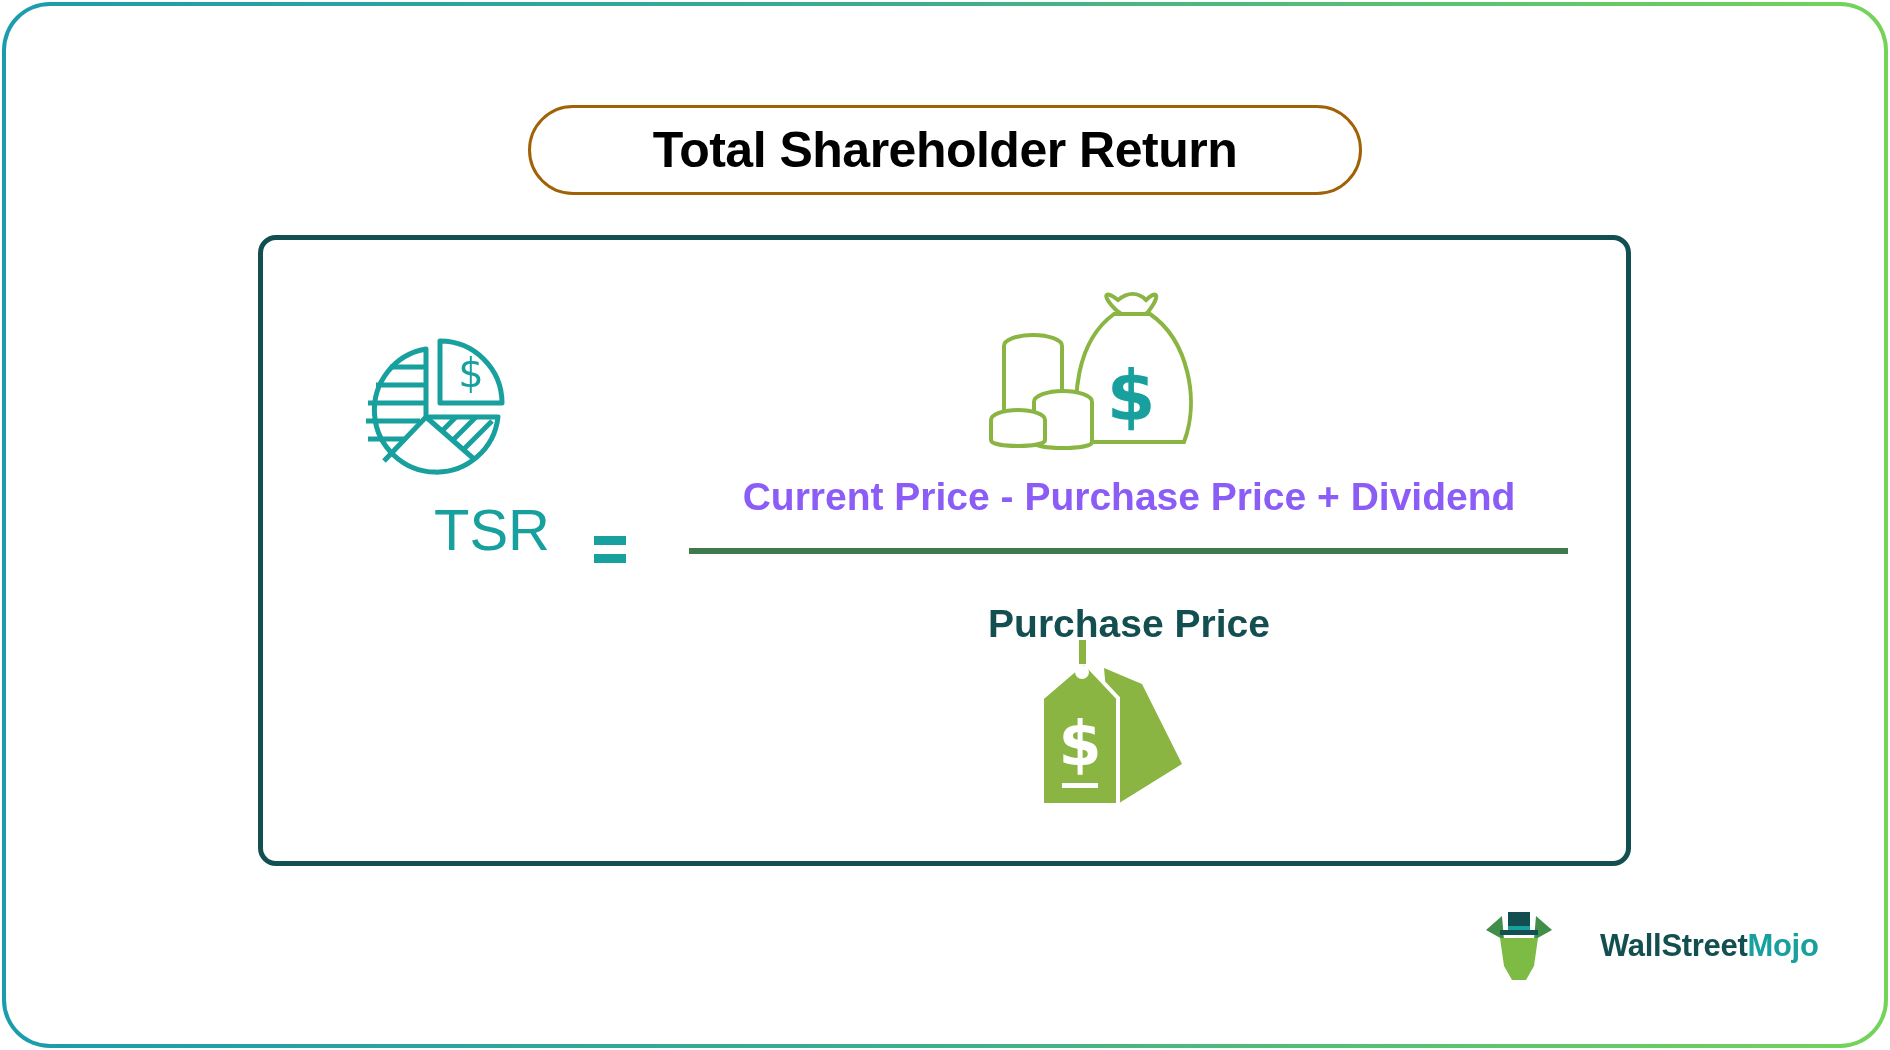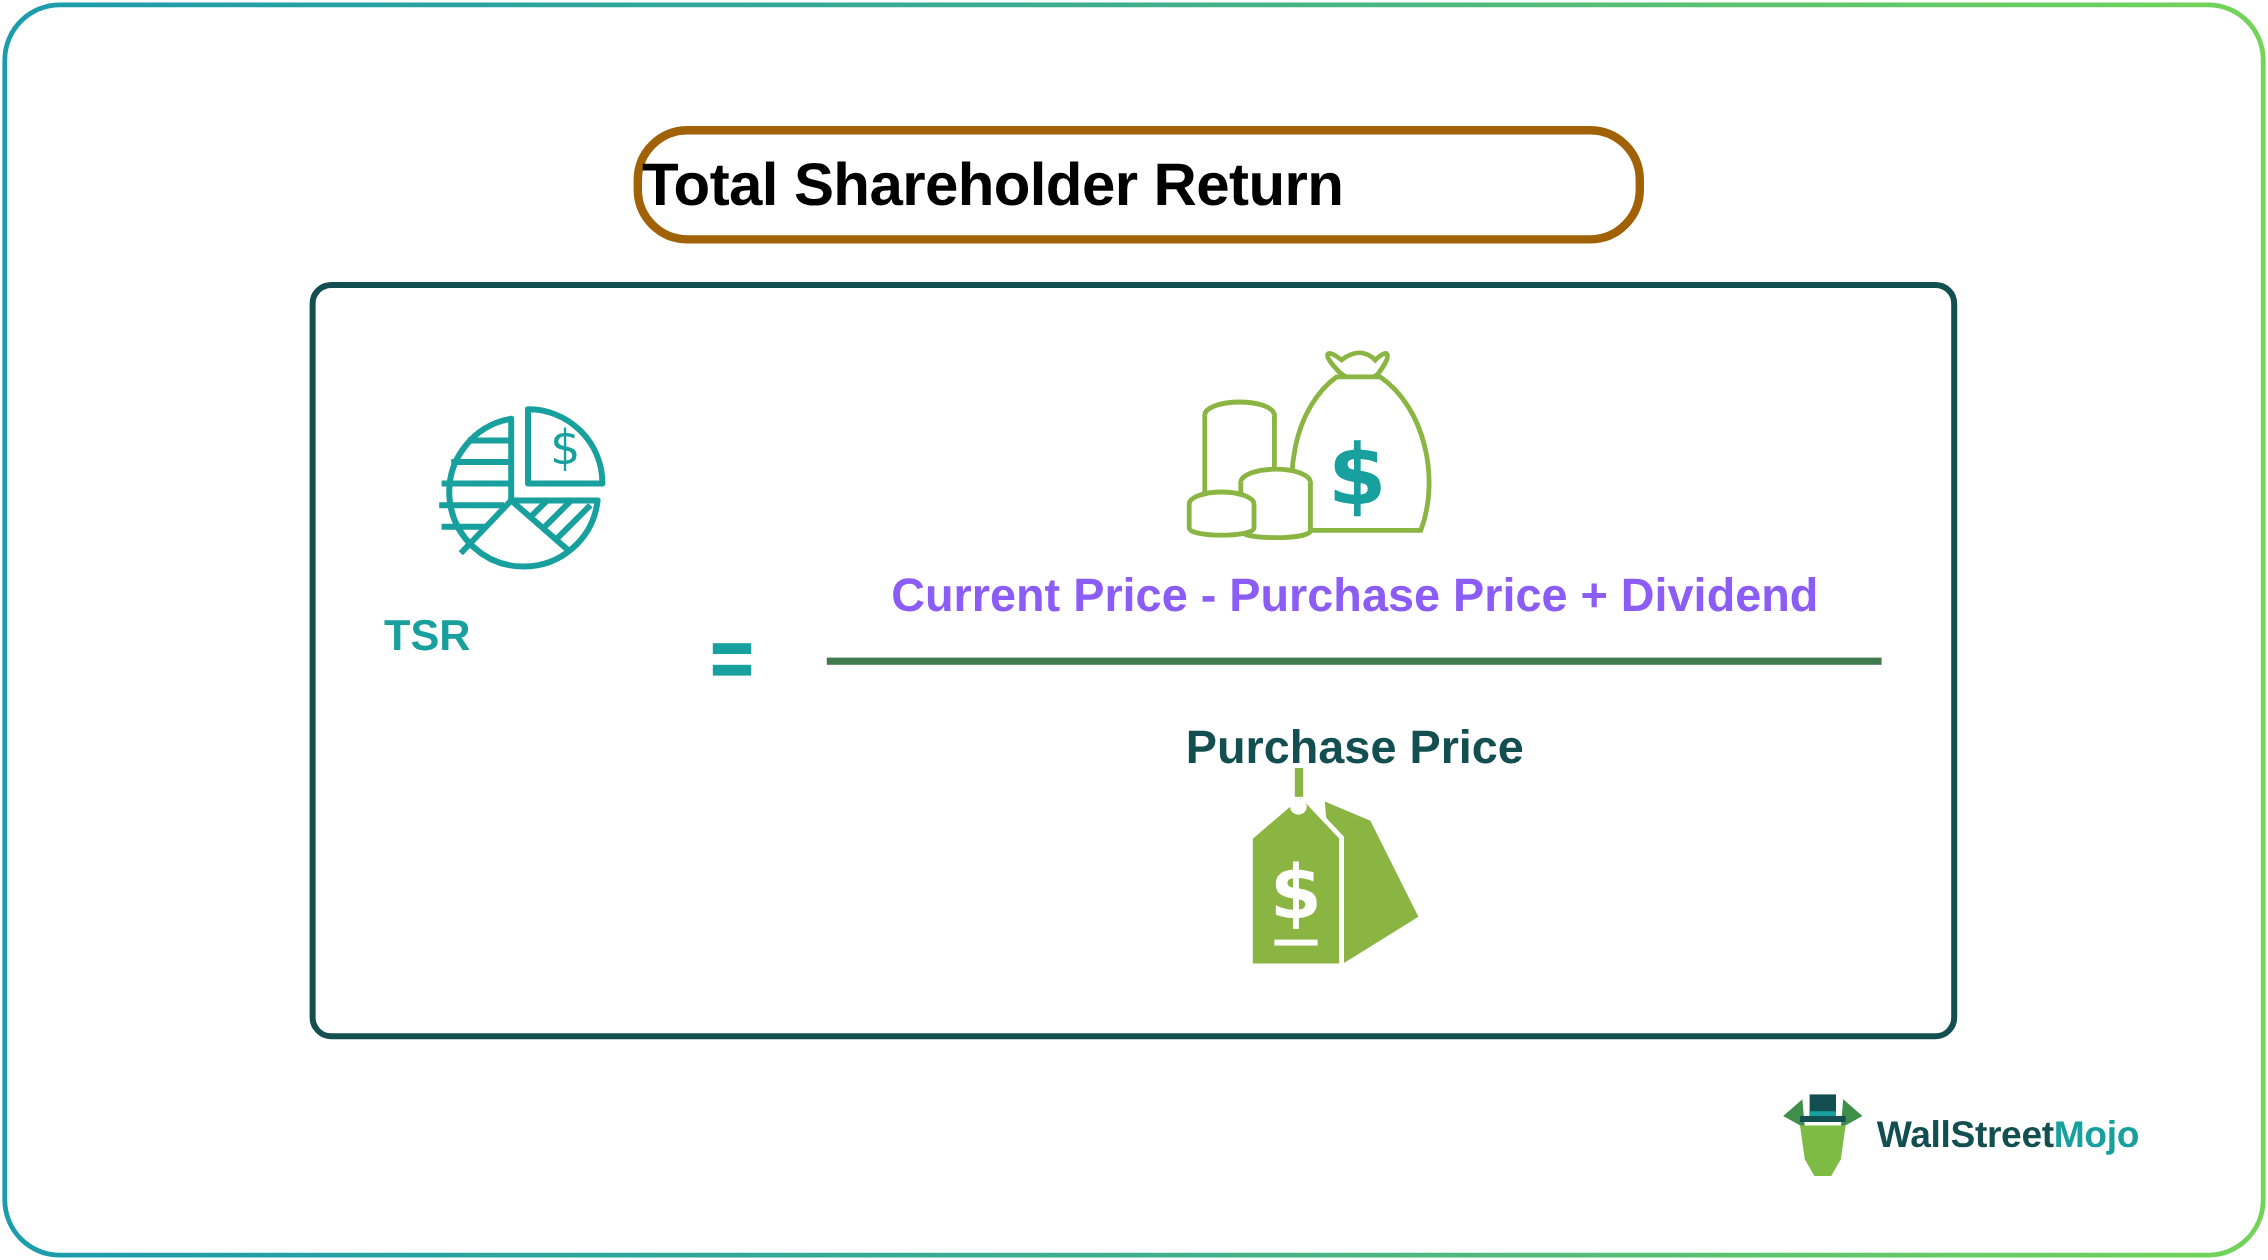--- a/index.html
+++ b/index.html
@@ -1,38 +1,38 @@
 <!DOCTYPE html>
 <html><head>
 <meta charset="utf-8">
 <style>
   html, body { margin:0; padding:0; }
   body { width:1890px; height:1050px; position:relative; background:#fff; overflow:hidden;
          font-family:"Liberation Sans", sans-serif; }
   .frame { position:absolute; left:2px; top:2px; width:1886px; height:1046px; border-radius:48px;
            background:linear-gradient(90deg,#1b9cad 0%,#3fae8c 50%,#74d458 100%); }
   .frame-inner { position:absolute; left:4px; top:4px; right:4px; bottom:4px; border-radius:44px; background:#fff; }
-  .title-pill { position:absolute; left:528px; top:105px; width:828px; height:84px; border:7px solid #a16207;
-                border-radius:45px; display:flex; align-items:center; justify-content:flex-start; background:#fff; }
+  .title-pill { position:absolute; left:528px; top:105px; width:828px; height:84px; border:3px solid #a16207;
+                border-radius:45px; display:flex; align-items:center; justify-content:center; background:#fff; }
   .title-pill span { font-size:50px; font-weight:bold; color:#000; letter-spacing:-0.5px; }
   .box { position:absolute; left:258px; top:235px; width:1363px; height:621px; border:5px solid #134f50; border-radius:18px; }
   .pie { position:absolute; left:362px; top:337px; width:148px; height:148px; }
-  .tsr { position:absolute; left:320px; top:498px; width:230px; text-align:left; color:#17a09d;
-         font-weight:bold; font-size:36px; line-height:63px; }
+  .tsr { position:absolute; left:320px; top:498px; width:230px; text-align:right; color:#17a09d;
+         font-weight:normal; font-size:58px; line-height:63px; }
   .equals { position:absolute; left:594px; top:536px; width:32px; }
   .equals div { height:9px; background:#17a09d; margin-bottom:9px; }
   .money { position:absolute; left:988px; top:290px; width:206px; height:160px; }
   .numer { position:absolute; left:690px; top:475px; width:878px; text-align:center; color:#8b5cf6;
            font-weight:bold; font-size:39px; }
   .fracline { position:absolute; left:689px; top:548px; width:879px; height:6px; background:#3f7a4e; }
   .denom { position:absolute; left:690px; top:570px; width:878px; text-align:center; color:#134f50;
            font-weight:bold; font-size:39px;margin-top:32px; }
   .tag { position:absolute; left:1034px; top:640px; width:150px; height:165px; }
   .logo { position:absolute; left:1482px; top:910px; display:flex; align-items:center; gap:8px; }
-  .logo-text { font-size:31px; font-weight:bold; letter-spacing:-0.3px; }
+  .logo-text { font-size:31px; font-weight:bold; letter-spacing:-0.3px;margin-left:36px; }
   .logo-text .a { color:#134f50; }
   .logo-text .b { color:#17a09d; }
 </style>
 </head>
 <body>
 
 <div class="frame">
     <div class="frame-inner"></div>
   </div>
 

